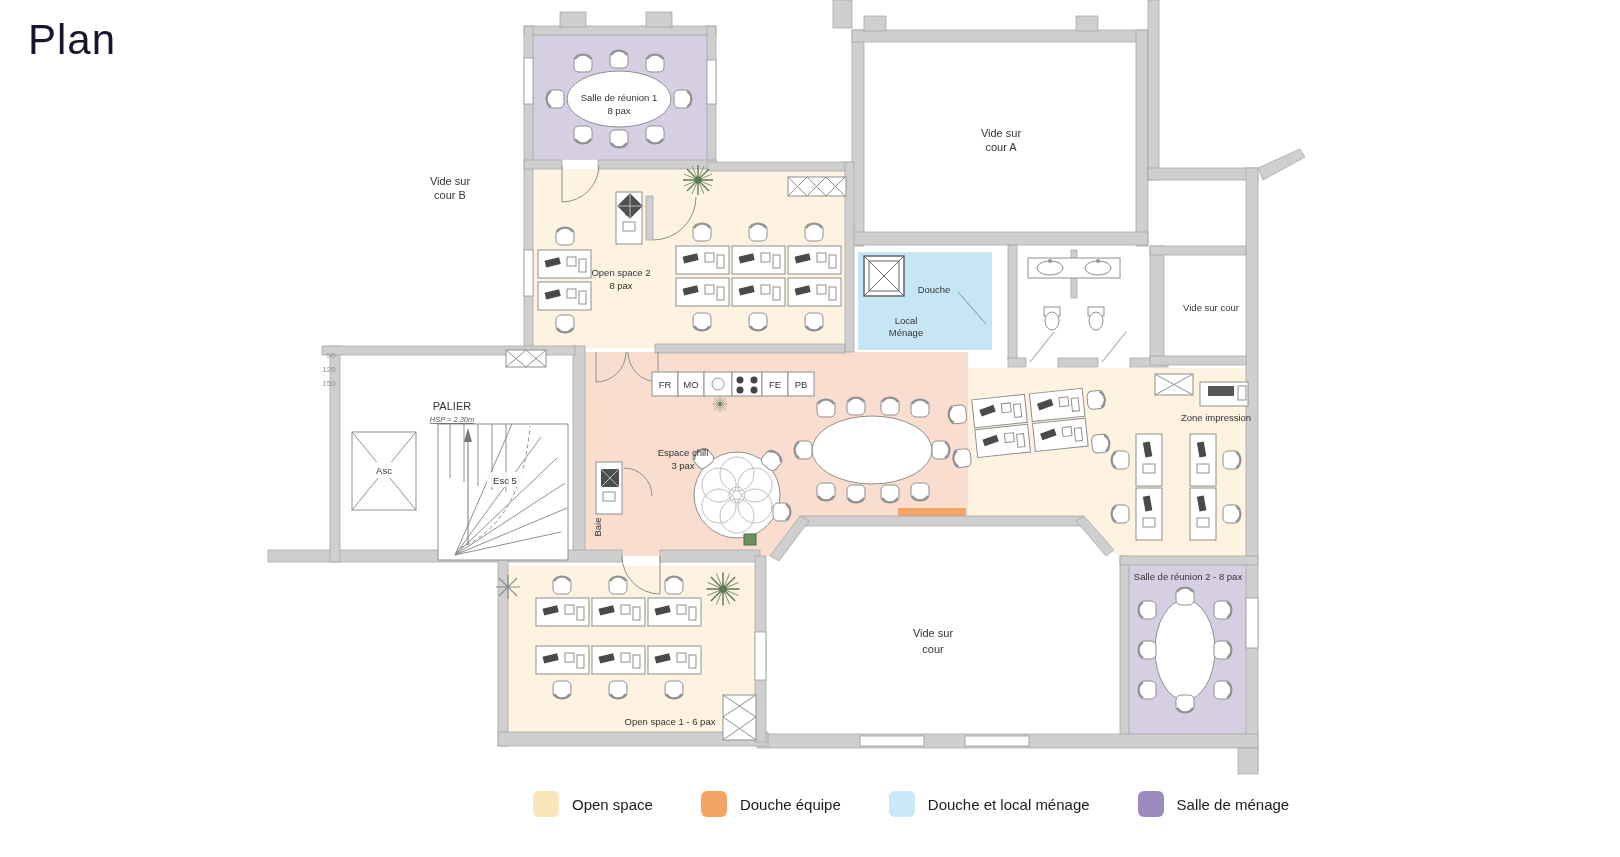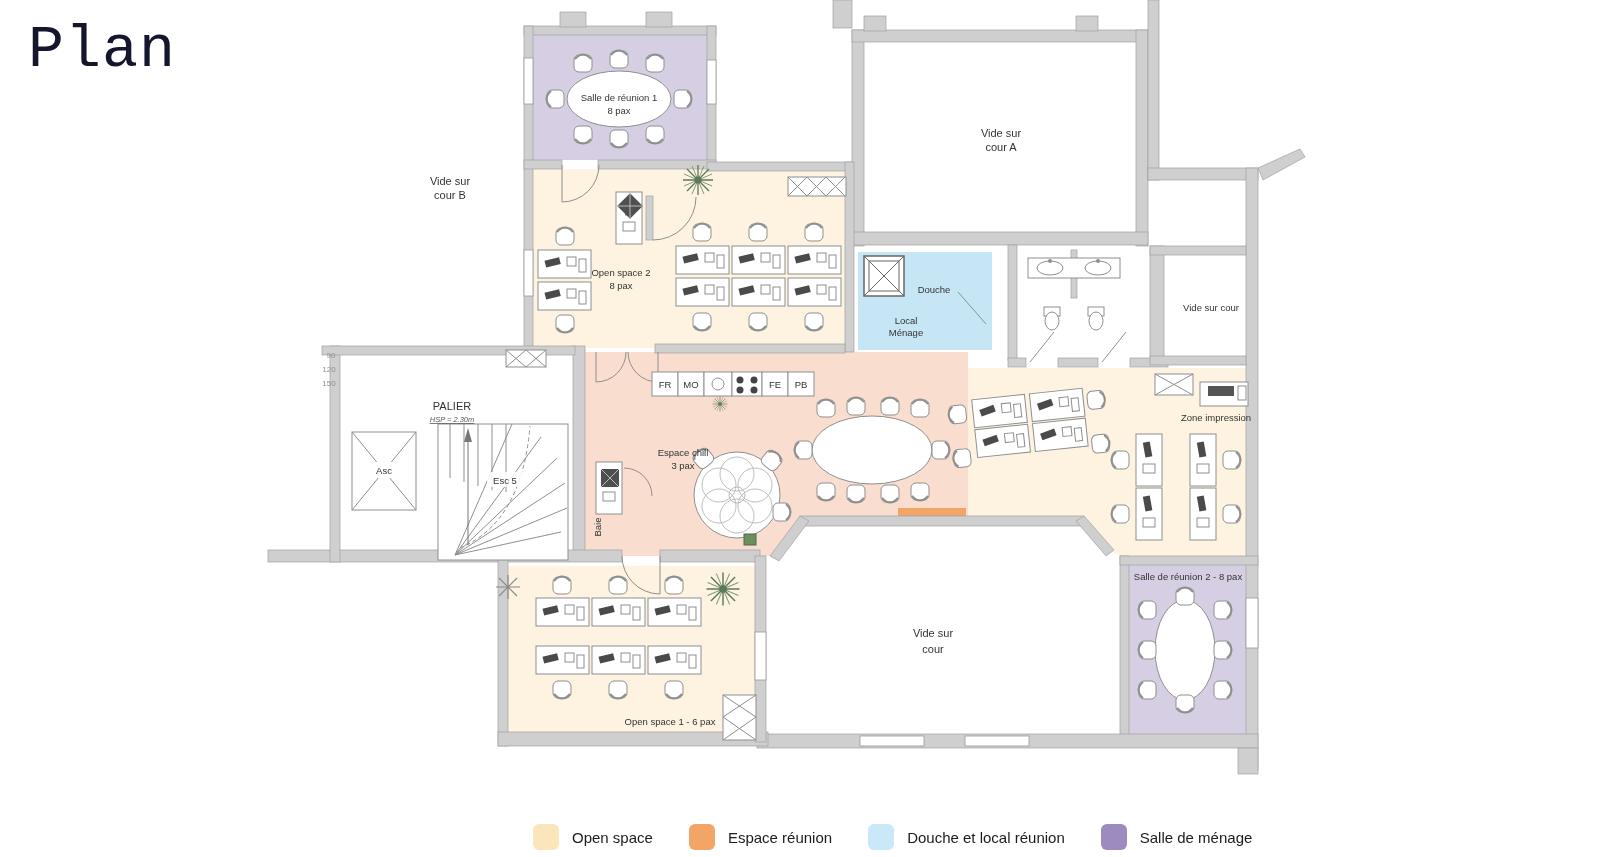--- a/index.html
+++ b/index.html
@@ -1,29 +1,29 @@
 <!DOCTYPE html>
 <html><head>
 <meta charset="utf-8">
 <style>
   html,body{margin:0;padding:0;background:#fff;}
   body{width:1620px;height:857px;position:relative;overflow:hidden;font-family:"Liberation Sans",sans-serif;}
-  .title{position:absolute;left:28px;top:16px;margin:0;font-family:Liberation Mono, monospace;
-         font-weight:400;font-size:60px;color:#15152e;letter-spacing:1px;}
+  .title{position:absolute;left:28px;top:16px;margin:0;font-family:Liberation Sans, sans-serif;
+         font-weight:400;font-size:42px;color:#15152e;letter-spacing:1px;}
   svg{position:absolute;left:0;top:0;}
   text{font-family:"Liberation Sans",sans-serif;}
   .lbl{font-size:11px;fill:#333;text-anchor:middle;}
   .lbl-sm{font-size:9.5px;fill:#333;text-anchor:middle;}
   .lbl-xs{font-size:8px;fill:#909090;text-anchor:middle;}
   .note{font-size:7.5px;font-style:italic;text-decoration:underline;fill:#555;text-anchor:middle;}
   .wall{fill:#cfcfcf;stroke:#a0a0a0;stroke-width:.7;}
   .furn{fill:#fff;stroke:#8f8f8f;stroke-width:1;}
   .thin{stroke:#8f8f8f;fill:none;stroke-width:1;}
   .win{fill:#fff;stroke:#9a9a9a;stroke-width:.8;}
-  .legend{position:absolute;left:533px;top:824px;display:flex;align-items:center;gap:36px;}
+  .legend{position:absolute;left:533px;top:791px;display:flex;align-items:center;gap:48px;}
   .legend-item{display:flex;align-items:center;gap:13px;}
   .swatch{width:26px;height:26px;border-radius:6px;}
   .legend-label{font-size:15px;color:#1b1b1b;font-weight:500;}
 </style>
 </head>
 <body>
 
 <h1 class="title">Plan</h1>
 
 <svg width="1620" height="857" viewBox="0 0 1620 857">
@@ -382,23 +382,23 @@
   </g>
 </svg>
 
 <div class="legend">
   <div class="legend-item">
     <span class="swatch" style="background: rgb(251, 229, 187);"></span>
     <span class="legend-label">Open space</span>
   </div>
   <div class="legend-item">
     <span class="swatch" style="background: rgb(242, 165, 102);"></span>
-    <span class="legend-label">Espace réunion</span>
+    <span class="legend-label">Douche équipe</span>
   </div>
   <div class="legend-item">
     <span class="swatch" style="background: rgb(201, 232, 248);"></span>
-    <span class="legend-label">Douche et local réunion</span>
+    <span class="legend-label">Douche et local ménage</span>
   </div>
   <div class="legend-item">
     <span class="swatch" style="background: rgb(157, 138, 190);"></span>
     <span class="legend-label">Salle de ménage</span>
   </div>
 </div>
 
 </body></html>

